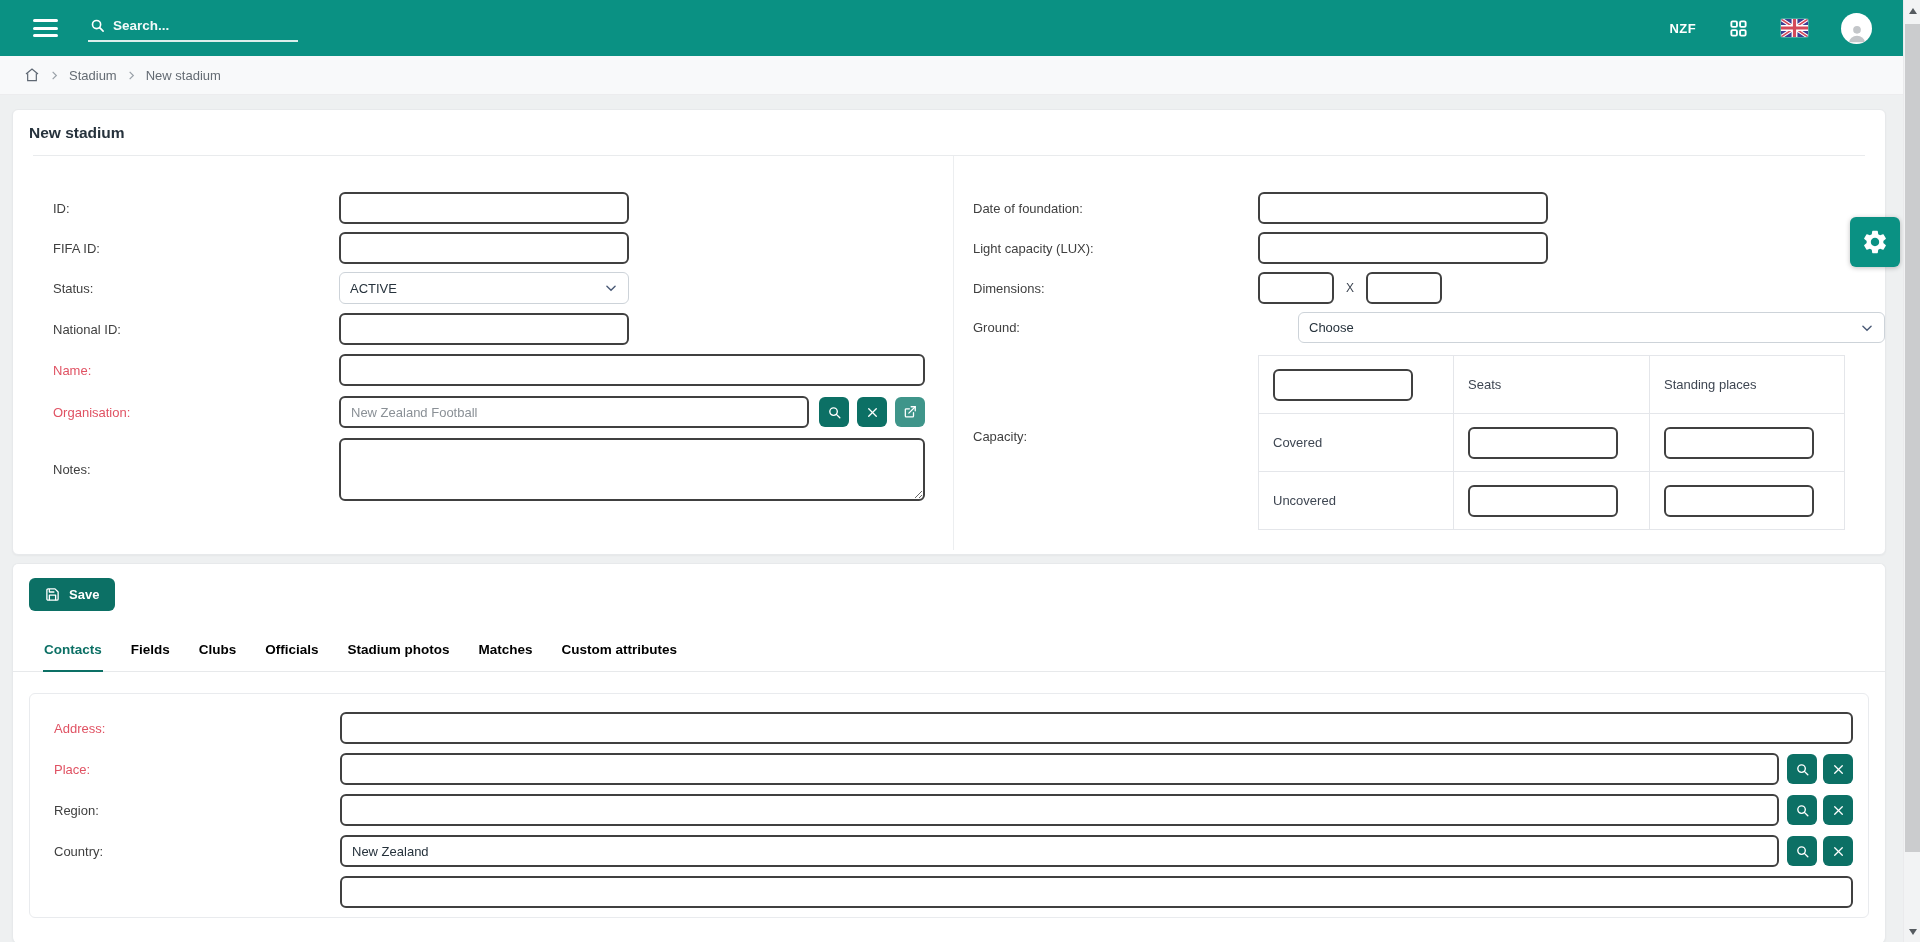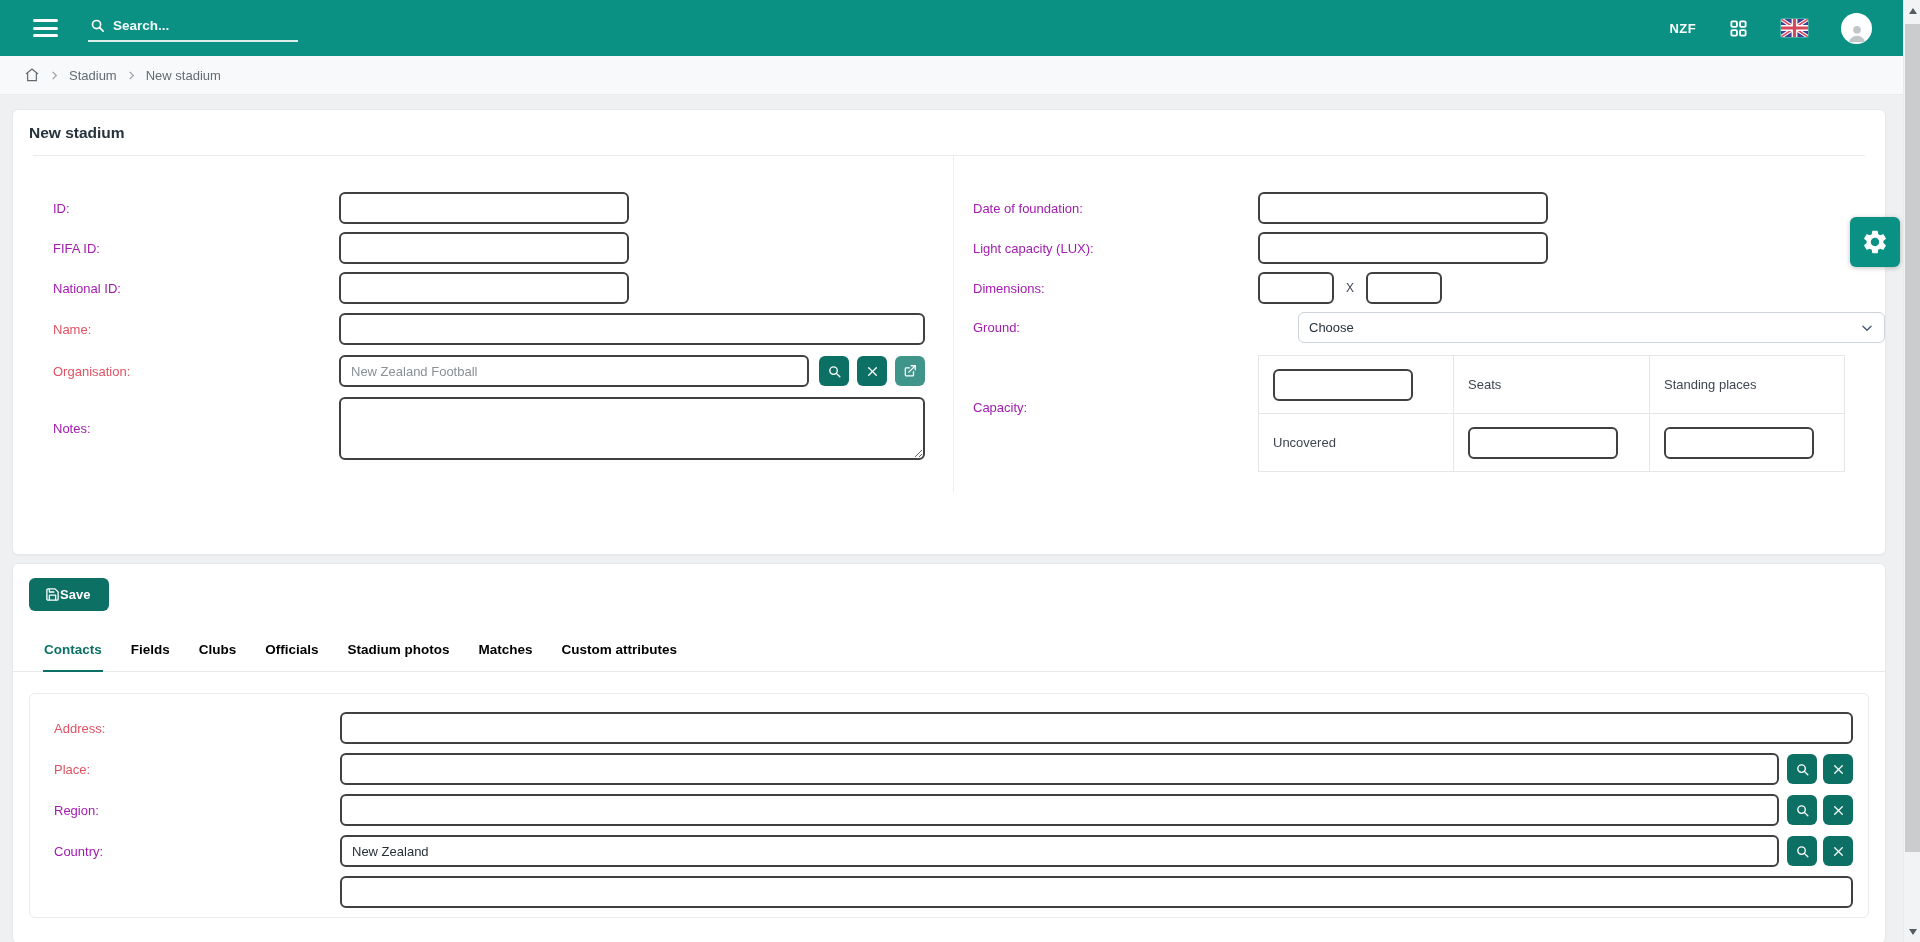--- a/index.html
+++ b/index.html
@@ -38,21 +38,21 @@
   .card-title { font-size:15.5px; font-weight:bold; color:#26323c; padding:14px 20px 13px 16px; }
   .title-rule { border-bottom:1px solid #e9ebed; margin:0 20px; }
 
   .form-cols { display:flex; }
   .form-left { width:941px; border-right:1px solid #eceef0; padding:36px 30px 20px 40px; }
   .form-right { flex:1; padding:36px 28px 20px 19px; }
 
   .frow { display:grid; grid-template-columns:286px 1fr; align-items:center; margin-bottom:8px; }
   .form-right .frow { grid-template-columns:285px 1fr; }
   .frow.top { align-items:flex-start; }
-  label.flabel { font-size:13px; color:#a21caf; }
+  label.flabel { font-size:13px; color:#404040; }
   label.flabel.req { color:#e05263; }
 
   input.inp, textarea.inp { border:2px solid #404040; border-radius:6px; height:32px;
     font-size:13px; color:#26323c; padding:0 10px; font-family:inherit; outline:none; background:#fff; }
   input.inp.short { width:290px; }
   input.inp.wide  { width:586px; }
   input.inp.tiny  { width:76px; }
   input.inp.gray-val { color:#8a9096; }
   textarea.notes { width:586px; height:63px; resize:both; padding:6px 10px; }
 
@@ -77,21 +77,21 @@
   .cap-table tr { height:58px; }
   .cap-table input { margin:0; }
   .cap-head-input { width:140px; height:30px; }
   .cap-cell-input { width:150px; height:33px; }
 
   
   .card-lower { margin-top:8px; border-radius:6px; min-height:380px;
     border-bottom:none; padding:14px 0 0 0; }
   .save-btn { margin-left:16px; height:33px; min-width:80px; background:#0c7065; color:#fff;
     border:none; border-radius:6px; font-size:13px; font-weight:bold; font-family:inherit;
-    display:inline-flex; align-items:center; padding:0 16px; cursor:pointer; }
+    display:inline-flex; align-items:center; gap:9px; padding:0 16px; cursor:pointer; }
 
   .tabs { display:flex; gap:27px; margin-top:31px; padding:0 20px 0 30px;
     border-bottom:1px solid #e7e9eb; }
   .tab { font-size:13.5px; font-weight:bold; color:#000000; padding:0 1px 13px 1px;
     cursor:pointer; border-bottom:2px solid transparent; margin-bottom:-1px; white-space:nowrap; }
   .tab.active { color:#0c7065; border-bottom-color:#0c7065; }
 
   .tab-panel { margin:21px 16px 0 16px; border:1px solid #e9ebee; border-radius:6px;
     padding:18px 15px 0 24px; }
   .tab-panel .frow { grid-template-columns:286px 1fr; margin-bottom:9px; }
@@ -191,20 +191,29 @@
       <div class="form-left">
         <div class="frow">
           <label class="flabel">ID:</label>
           <input class="inp short" style="">
         </div>
         <div class="frow">
           <label class="flabel">FIFA ID:</label>
           <input class="inp short" style="">
         </div>
         <div class="frow" style="margin-bottom:9px">
+          <label class="flabel">Status:</label>
+          <div class="selectbox">
+            <span>ACTIVE</span>
+            <svg width="14" height="14" viewBox="0 0 24 24" fill="none" stroke="#4a5a76" stroke-width="2.4" stroke-linecap="round">
+                <polyline points="5 9 12 16 19 9"></polyline>
+              </svg>
+          </div>
+        </div>
+        <div class="frow" style="margin-bottom:9px">
           <label class="flabel">National ID:</label>
           <input class="inp short" style="">
         </div>
         <div class="frow" style="margin-bottom:10px">
           <label class="flabel req">Name:</label>
           <input class="inp wide" style="">
         </div>
         <div class="frow" style="margin-bottom:10px">
           <label class="flabel req">Organisation:</label>
           <div class="org-ctl">
@@ -265,20 +274,25 @@
         <div class="frow top" style="align-items:center; margin-bottom:0">
           <label class="flabel">Capacity:</label>
           <table class="cap-table">
             <tbody>
                 <tr>
               <td style="width:195px"><input class="inp cap-head-input" style=""></td>
               <td style="width:196px">Seats</td>
               <td>Standing places</td>
             </tr>
             <tr>
+              <td>Covered</td>
+              <td><input class="inp cap-cell-input" style=""></td>
+              <td><input class="inp cap-cell-input" style=""></td>
+            </tr>
+            <tr>
               <td>Uncovered</td>
               <td><input class="inp cap-cell-input" style=""></td>
               <td><input class="inp cap-cell-input" style=""></td>
             </tr>
           </tbody>
             </table>
         </div>
       </div>
     </div>
   </section>

